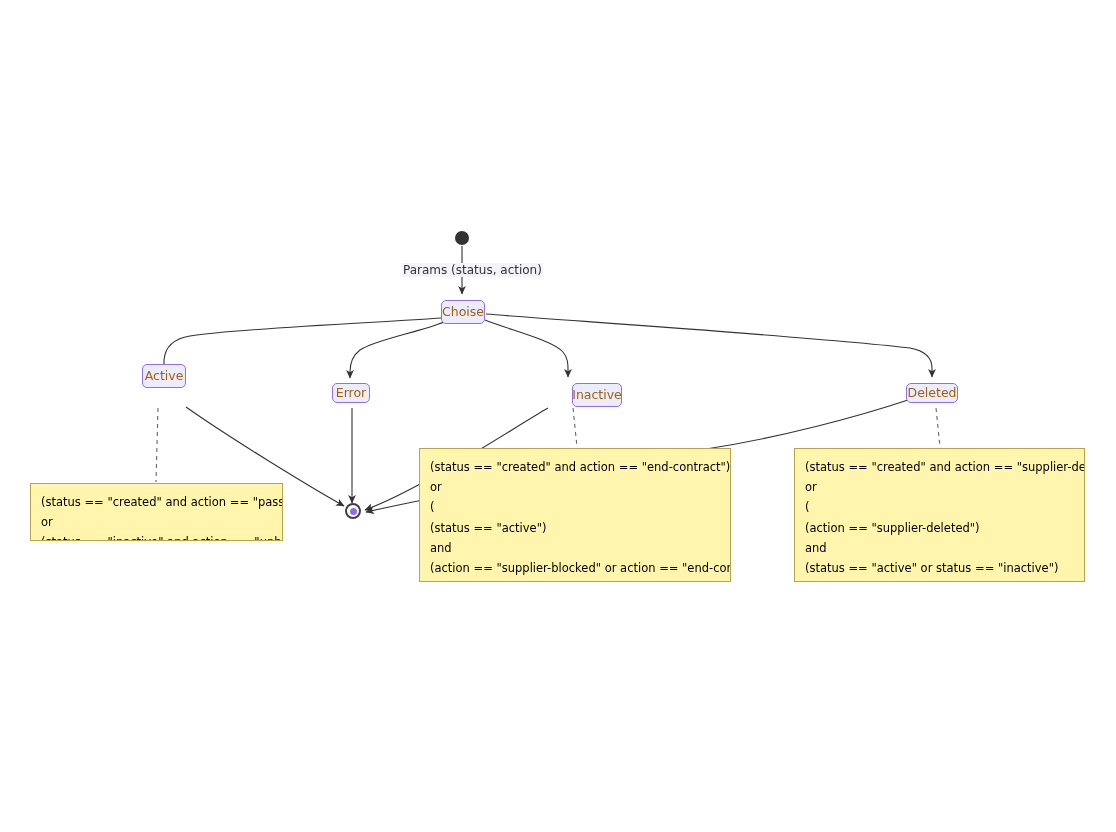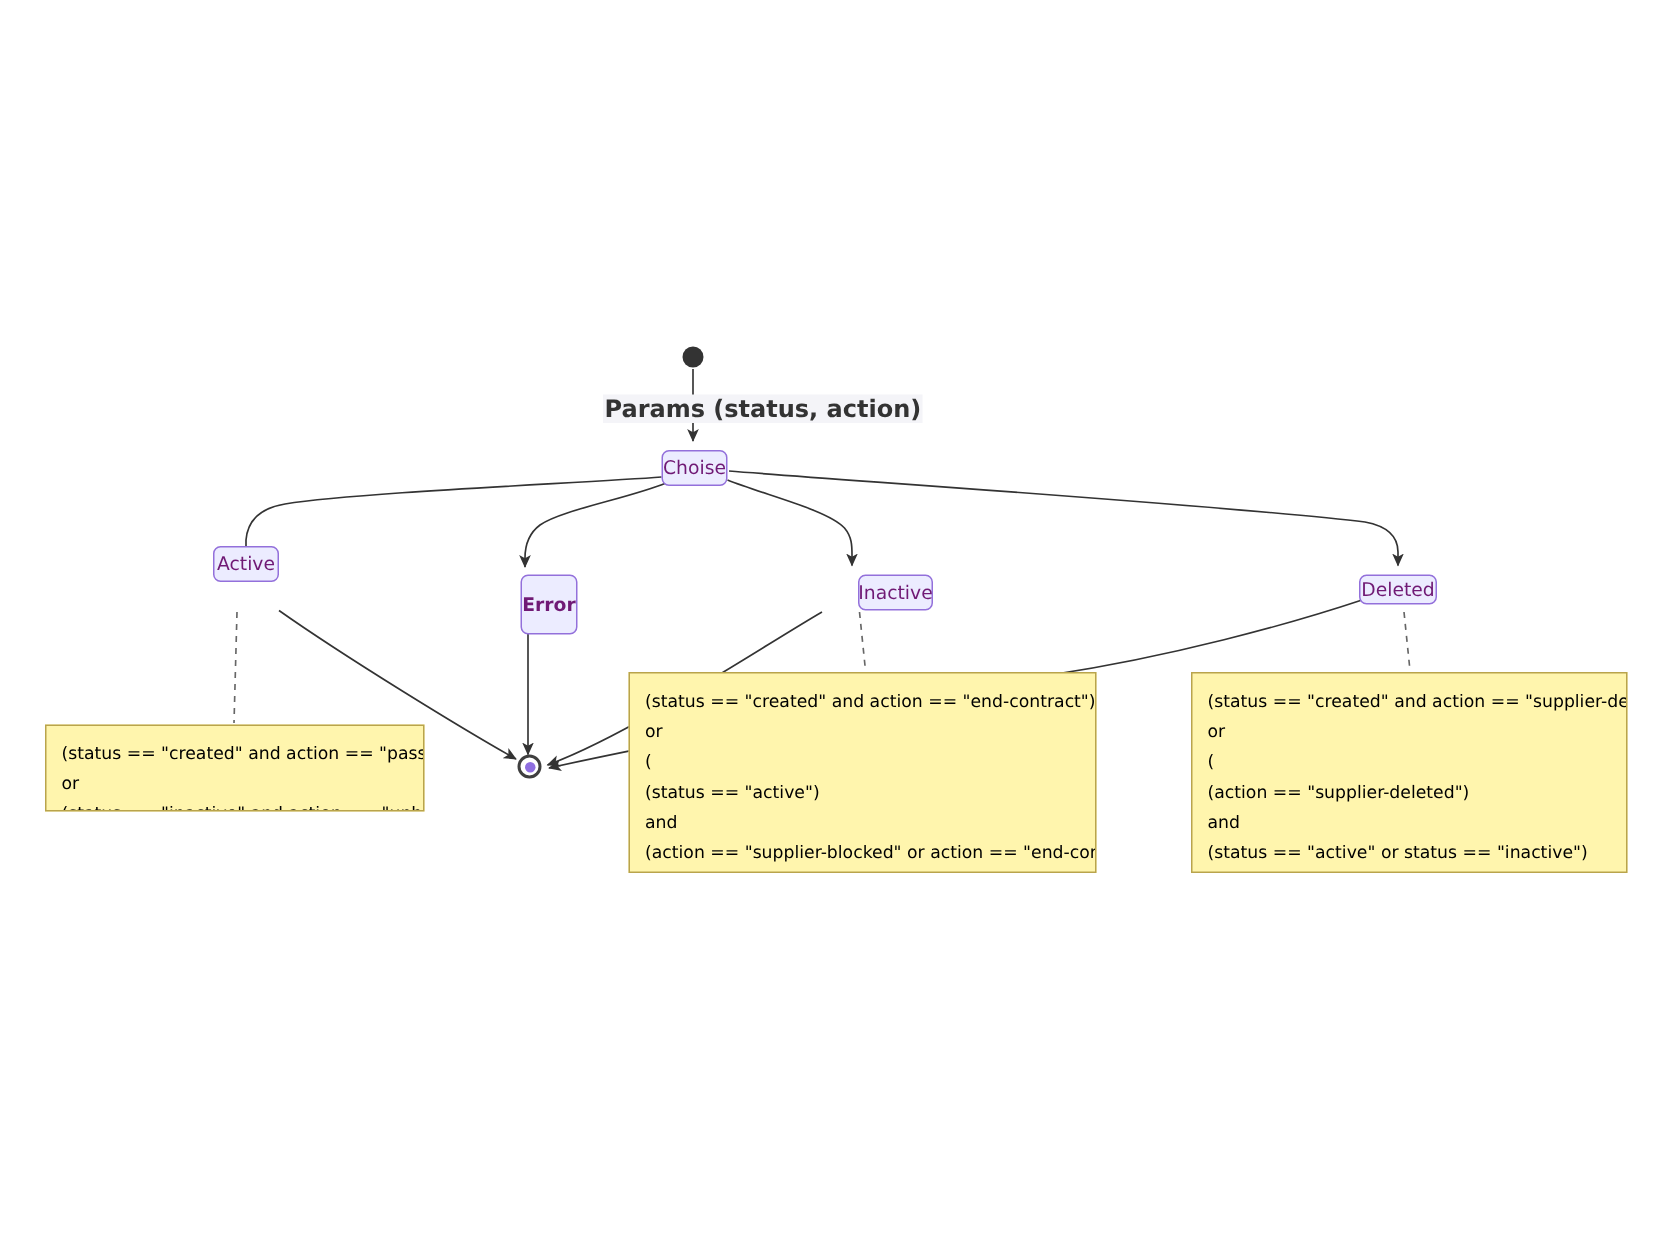--- a/index.html
+++ b/index.html
@@ -34,21 +34,21 @@
     height: 832px;
   }
 
   
   .state-node {
     position: absolute;
     box-sizing: border-box;
     background: #ececff;
     border: 1px solid #9370db;
     border-radius: 5px;
-    color: #701a75;
+    color: #a16207;
     font-size: 12.5px;
     line-height: 1;
     display: flex;
     align-items: center;
     justify-content: center;
     white-space: nowrap;
     padding: 0 8px;
     height: 24px;
   }
 
@@ -76,27 +76,26 @@
     top: 2.5px;
     width: 7px;
     height: 7px;
     border-radius: 50%;
     background: #8f6ee0;
   }
 
   
   .edge-label {
     position: absolute;
-    font-size: 16px;
+    font-size: 12px;
     color: #333333;
     background: #f4f4f8;
     line-height: 1.2;
     white-space: nowrap;
     padding: 0 1px;
-    font-weight: bold;
   }
 
   
   .note-box {
     position: absolute;
     box-sizing: border-box;
     background: #fff5ad;
     border: 1px solid #b9a44c;
     color: #000000;
     font-size: 11.5px;
@@ -158,21 +157,21 @@
   <div id="node-layer">
 
     <div class="start-node" style="left: 455px; top: 231px;"></div>
 
     <div class="edge-label" style="left: 402px; top: 263px;">Params (status, action)</div>
 
     <div class="state-node" style="left: 441px; top: 300px; width: 44px; height: 24px;">Choise</div>
 
     <div class="state-node" style="left: 142px; top: 364px; width: 44px; height: 24px;">Active</div>
 
-    <div class="state-node" style="left: 347px; top: 383px; width: 38px; height: 40px; font-weight: bold;">Error</div>
+    <div class="state-node" style="left: 332px; top: 383px; width: 38px; height: 20px;">Error</div>
 
     <div class="state-node" style="left: 572px; top: 383px; width: 50px; height: 24px;">Inactive</div>
 
     <div class="state-node" style="left: 906px; top: 383px; width: 52px; height: 20px;">Deleted</div>
 
     <div class="note-box" style="left: 30px; top: 483px; width: 253px; height: 58px;">(status == "created" and action == "password")
 or
 (status == "inactive" and action == "unblock")</div>
 
     <div class="note-box" style="left: 419px; top: 448px; width: 312px; height: 134px;">(status == "created" and action == "end-contract")

